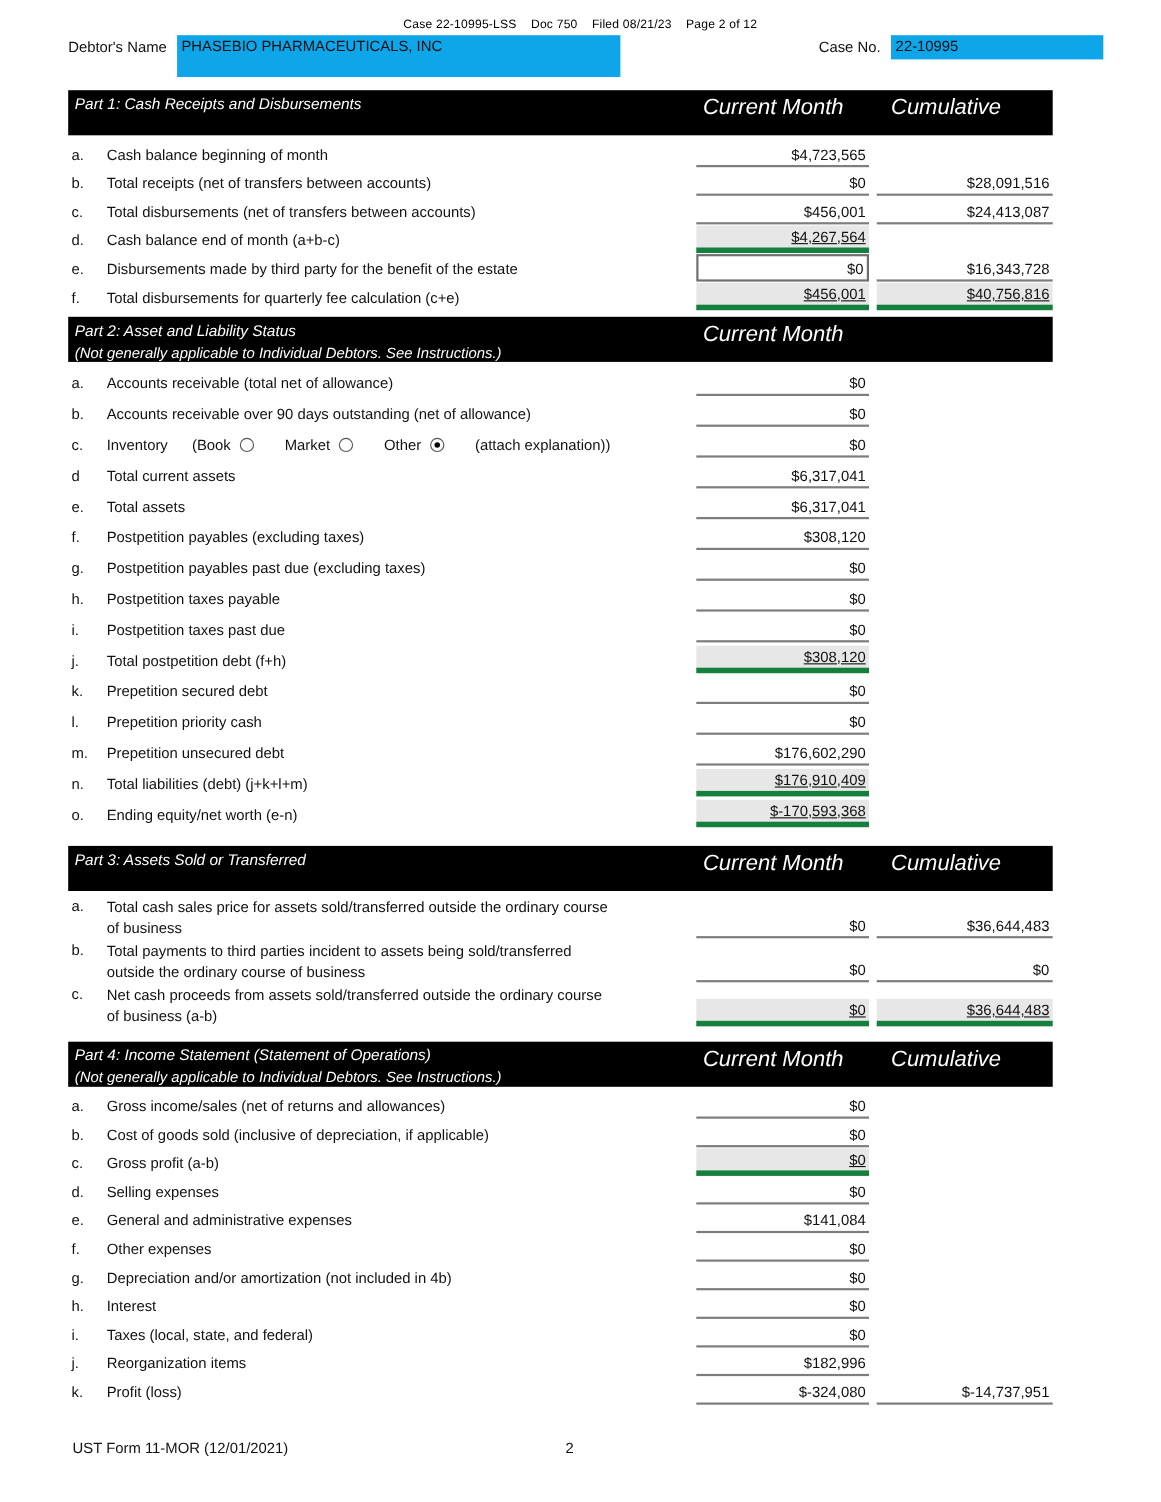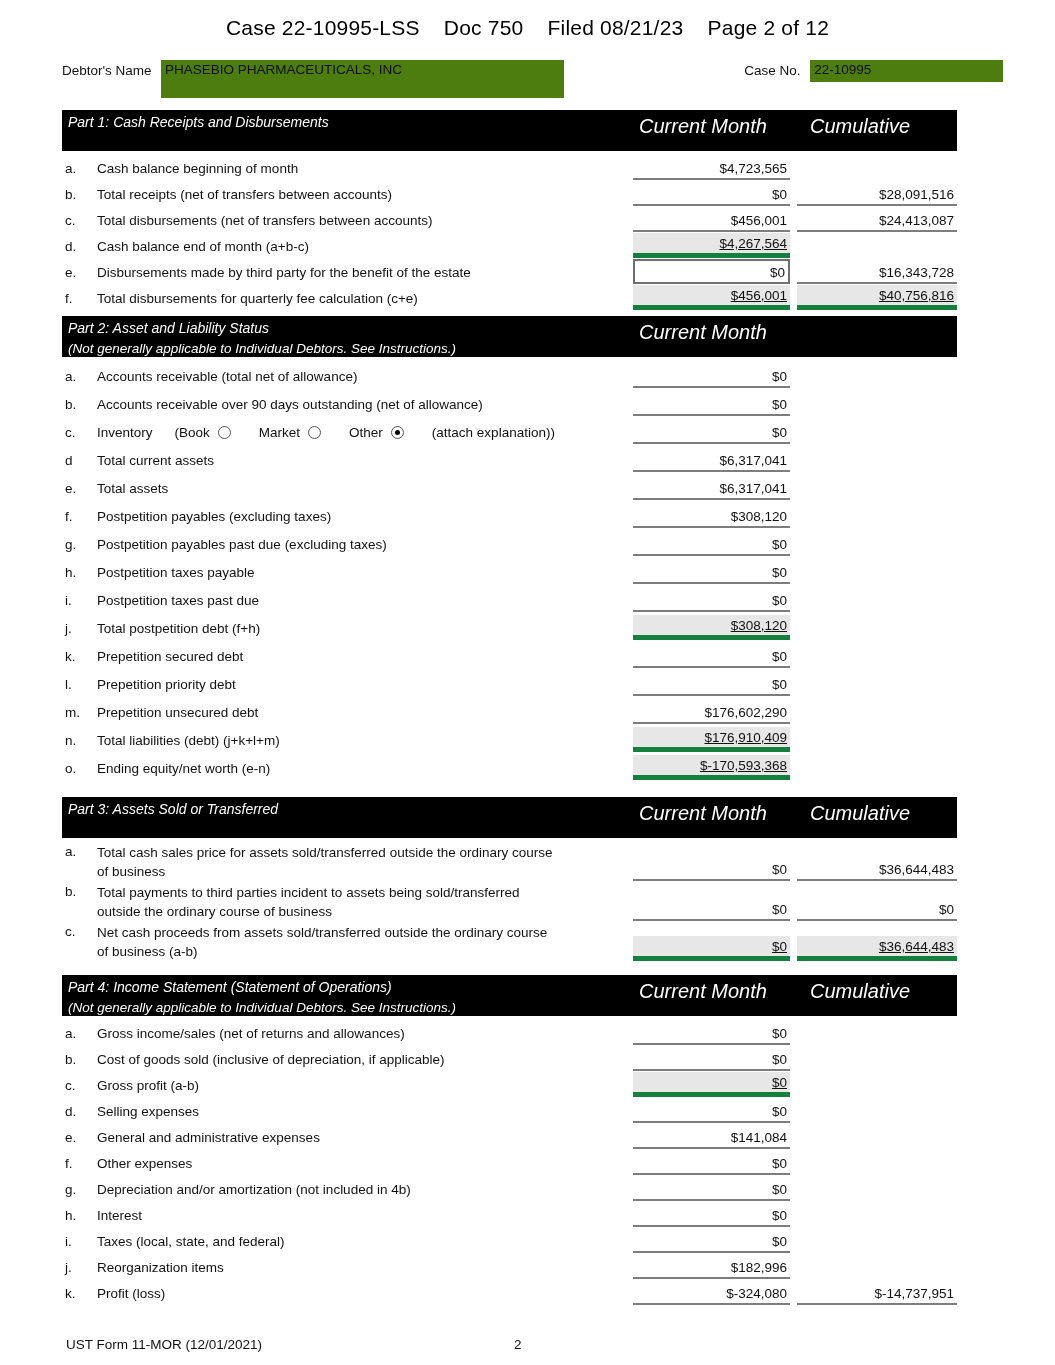--- a/index.html
+++ b/index.html
@@ -5,30 +5,30 @@
   * { margin:0; padding:0; box-sizing:border-box; }
   html,body { background:#ffffff; }
   body {
     width:1055px; height:1365px;
     font-family:"Liberation Sans", sans-serif;
     color:#111; position:relative; overflow:hidden;
   }
   .page { width:1055px; height:1365px; padding-top:16px; }
 
   .doc-header {
-    text-align:center; font-size:21px; color:#000;
-    white-space:pre; letter-spacing:0.2px; margin-bottom:20px;
+    text-align:center; font-size:11px; color:#000;
+    white-space:pre; letter-spacing:0.2px; margin-bottom:4px;
   }
 
   .debtor-row {
     margin-left:62px; width:941px; display:flex; align-items:flex-start;
     font-size:13.5px; margin-bottom:12px;
   }
   .debtor-label { padding-top:3px; width:99px; }
-  .field-box { background:#4d7c0f; }
+  .field-box { background:#0ea5e9; }
   .debtor-box { width:404px; height:38px; padding:2px 4px; font-size:13.5px; }
   .case-spacer { width:180px; }
   .case-label { padding-top:3px; width:66px; }
   .case-box { width:193px; height:22px; padding:2px 4px; font-size:13.5px; }
 
   .part { margin-left:62px; width:895px; }
   .part + .part { margin-top:6px; }
   .part:nth-of-type(3) { margin-top:17px; }
   .part:nth-of-type(4) { margin-top:14px; }
 
@@ -205,21 +205,21 @@
           <span class="cell cum none"></span>
         </div>
         <div class="row">
           <span class="letter">k.</span>
           <span class="label">Prepetition secured debt</span>
           <span class="cell cur underline">$0</span>
           <span class="cell cum none"></span>
         </div>
         <div class="row">
           <span class="letter">l.</span>
-          <span class="label">Prepetition priority debt</span>
+          <span class="label">Prepetition priority cash</span>
           <span class="cell cur underline">$0</span>
           <span class="cell cum none"></span>
         </div>
         <div class="row">
           <span class="letter">m.</span>
           <span class="label">Prepetition unsecured debt</span>
           <span class="cell cur underline">$176,602,290</span>
           <span class="cell cum none"></span>
         </div>
         <div class="row">

